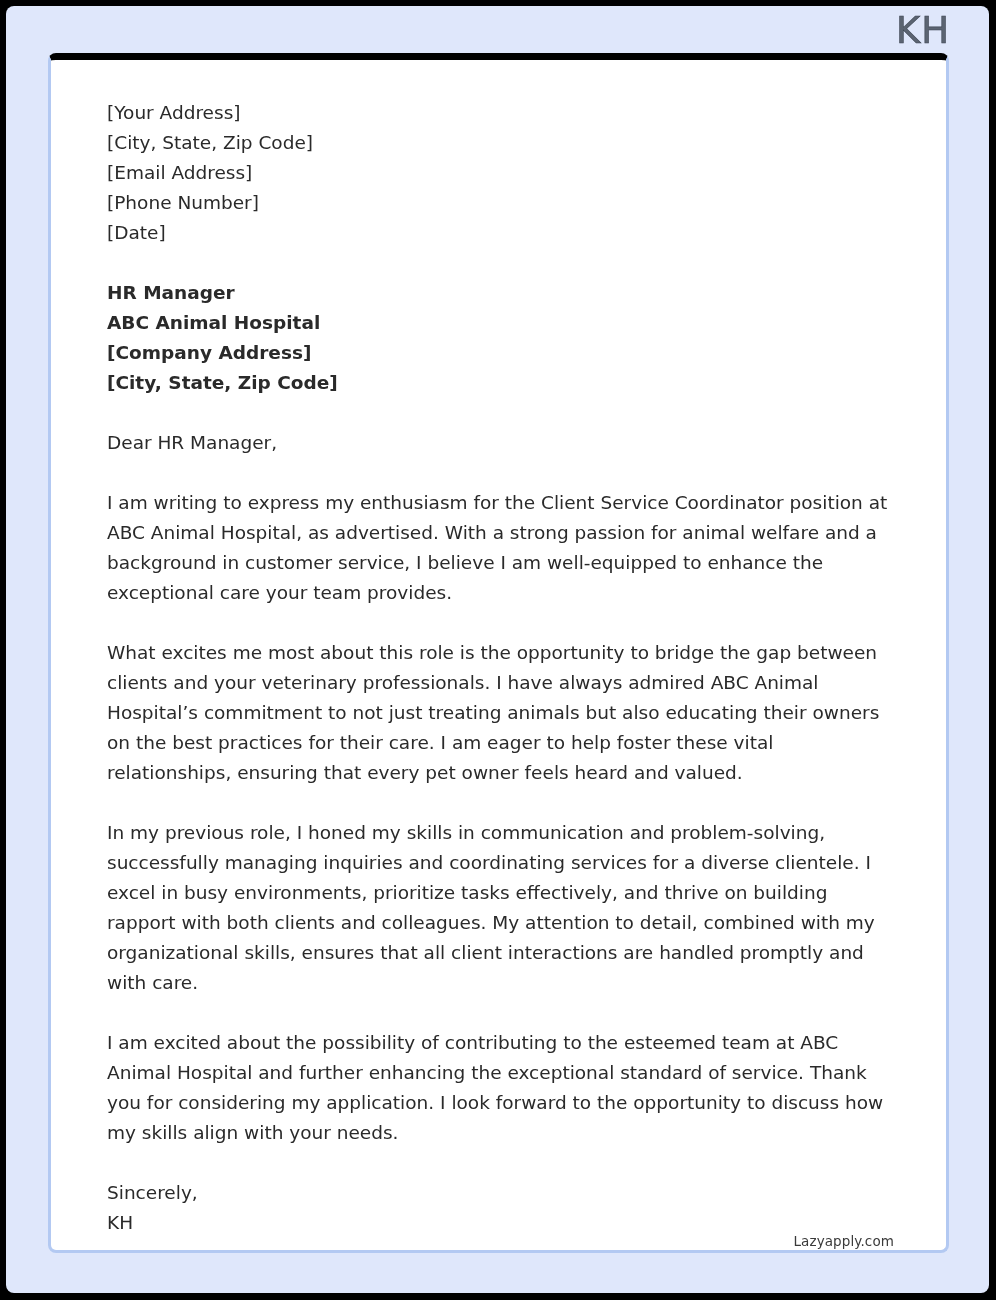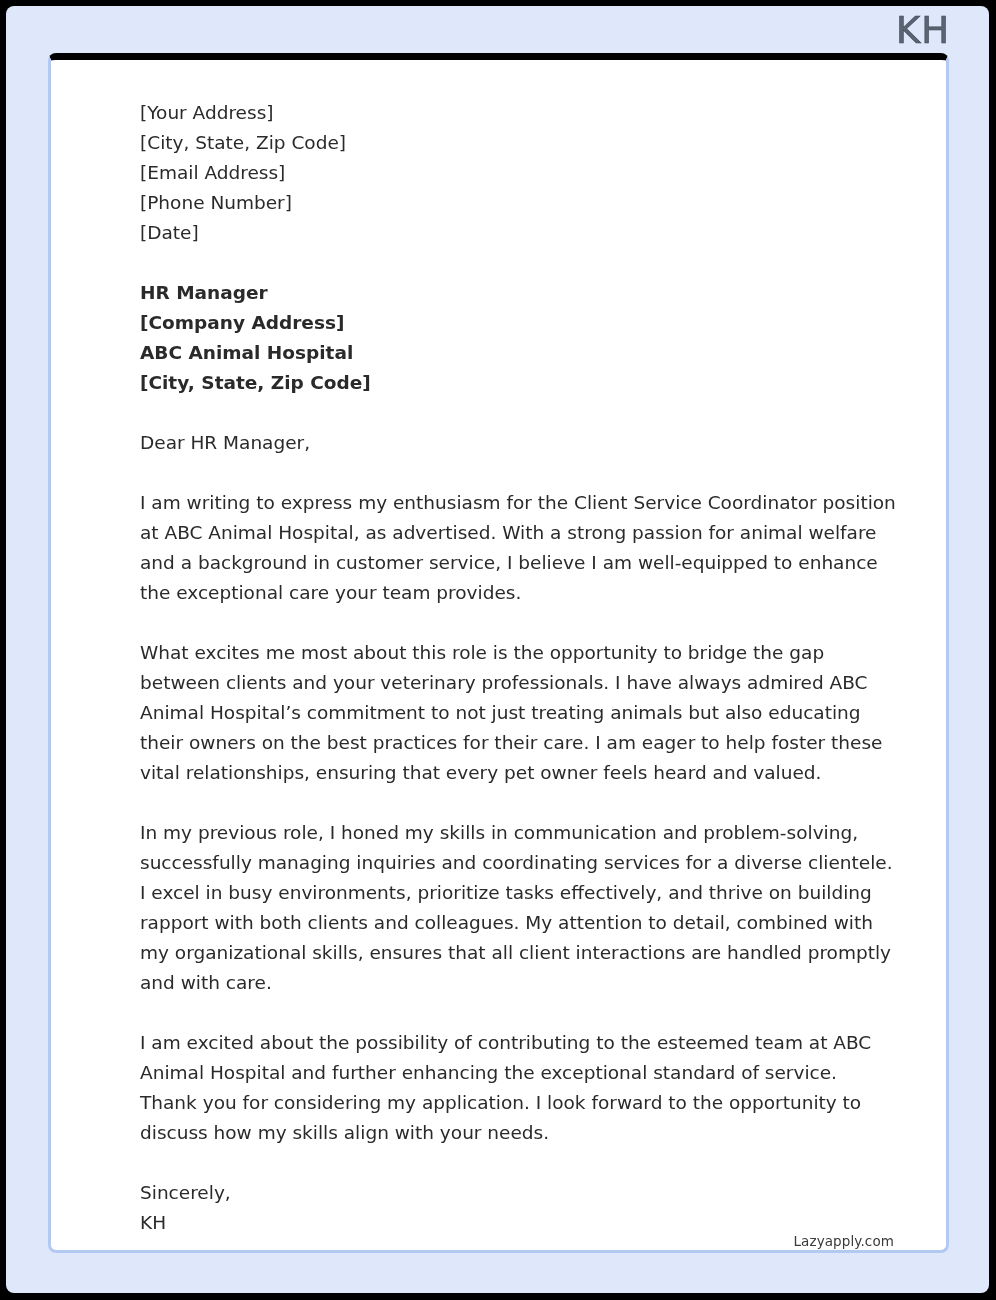--- a/index.html
+++ b/index.html
@@ -58,21 +58,20 @@
     border-right: 3px solid #b3c9f2;
     border-bottom: 3px solid #b3c9f2;
     border-top: 7px solid #000000;
     overflow: hidden;
   }
 
   .letter-body {
     position: relative;
     height: 100%;
     padding: 38px 50px 0 56px;
-    margin-left: 33px;
   }
 
   
   .addr-block,
   .recipient-block {
     font-size: 18.5px;
     line-height: 30px;
     color: #2a2a2a;
   }
 
@@ -132,22 +131,22 @@
         <div class="addr-block">
           <span class="line">[Your Address]</span>
           <span class="line">[City, State, Zip Code]</span>
           <span class="line">[Email Address]</span>
           <span class="line">[Phone Number]</span>
           <span class="line">[Date]</span>
         </div>
 
         <div class="recipient-block">
           <span class="line">HR Manager</span>
+          <span class="line">ABC Animal Hospital</span>
           <span class="line">[Company Address]</span>
-          <span class="line">ABC Animal Hospital</span>
           <span class="line">[City, State, Zip Code]</span>
         </div>
 
         <div class="salutation">Dear HR Manager,</div>
 
         <p class="para">I am writing to express my enthusiasm for the Client Service Coordinator position at ABC Animal Hospital, as advertised. With a strong passion for animal welfare and a background in customer service, I believe I am well-equipped to enhance the exceptional care your team provides.</p>
         <p class="para">What excites me most about this role is the opportunity to bridge the gap between clients and your veterinary professionals. I have always admired ABC Animal Hospital’s commitment to not just treating animals but also educating their owners on the best practices for their care. I am eager to help foster these vital relationships, ensuring that every pet owner feels heard and valued.</p>
         <p class="para">In my previous role, I honed my skills in communication and problem-solving, successfully managing inquiries and coordinating services for a diverse clientele. I excel in busy environments, prioritize tasks effectively, and thrive on building rapport with both clients and colleagues. My attention to detail, combined with my organizational skills, ensures that all client interactions are handled promptly and with care.</p>
         <p class="para">I am excited about the possibility of contributing to the esteemed team at ABC Animal Hospital and further enhancing the exceptional standard of service. Thank you for considering my application. I look forward to the opportunity to discuss how my skills align with your needs.</p>
 

